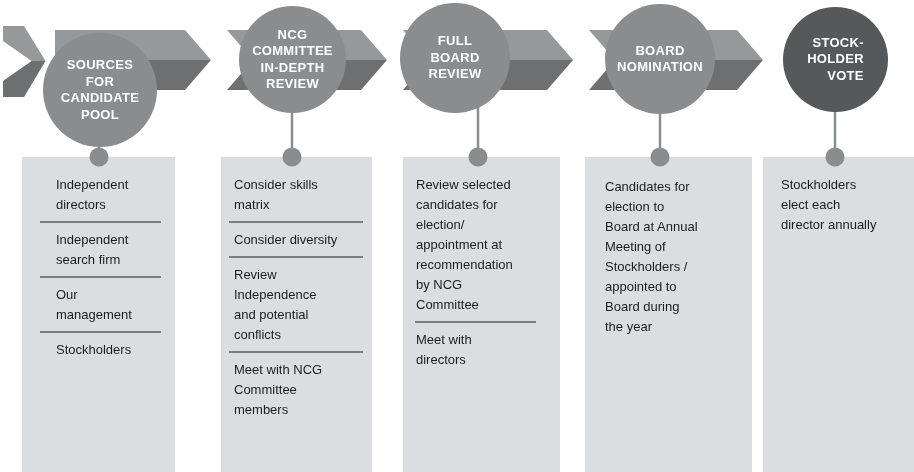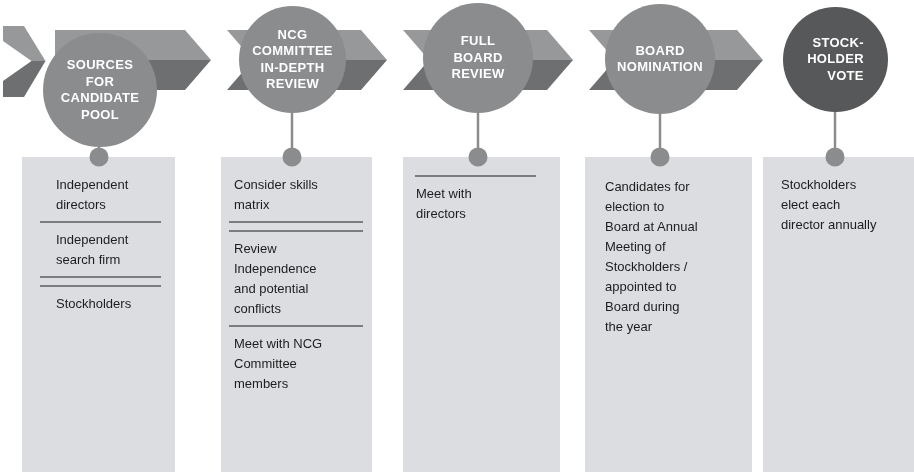--- a/index.html
+++ b/index.html
@@ -27,21 +27,21 @@
     color: var(--text-light);
     font-weight: bold;
     font-size: 13px;
     line-height: 16.5px;
     letter-spacing: 0.3px;
     white-space: pre-line;
   }
   .step-circle.dark { background: var(--circle-fill-dark); text-align: right; }
   .c1 { left:43px;  top:1px; width:114px; height:114px;margin-top:32px; }
   .c2 { left:239px; top:6px; width:107px; height:107px; }
-  .c3 { left:423px; top:3px; width:110px; height:110px; }
+  .c3 { left:400px; top:3px; width:110px; height:110px; }
   .c4 { left:605px; top:4px; width:110px; height:110px; }
   .c5 { left:783px; top:7px; width:105px; height:105px; }
 
   .card {
     position:absolute; top:157px; height:315px; z-index:1;
     background: var(--card-bg);
     box-sizing: border-box;
     color: var(--text-dark);
     font-size: 13px;
     line-height: 20px;
@@ -123,40 +123,50 @@
 VOTE</span>
   </div>
 
   <div class="card card1">
     <div class="card-item">Independent
 directors</div>
     <div class="divider"></div>
     <div class="card-item">Independent
 search firm</div>
     <div class="divider"></div>
+    <div class="card-item">Our
+management</div>
     <div class="divider"></div>
     <div class="card-item">Stockholders</div>
   </div>
 
   <div class="card card2">
     <div class="card-item">Consider skills
 matrix</div>
     <div class="divider"></div>
+    <div class="card-item">Consider diversity</div>
     <div class="divider"></div>
     <div class="card-item">Review
 Independence
 and potential
 conflicts</div>
     <div class="divider"></div>
     <div class="card-item">Meet with NCG
 Committee
 members</div>
   </div>
 
   <div class="card card3">
+    <div class="card-item">Review selected
+candidates for
+election/
+appointment at
+recommendation
+by NCG
+Committee</div>
     <div class="divider"></div>
     <div class="card-item">Meet with
 directors</div>
   </div>
 
   <div class="card card4">
     <div class="card-item">Candidates for
 election to
 Board at Annual
 Meeting of

